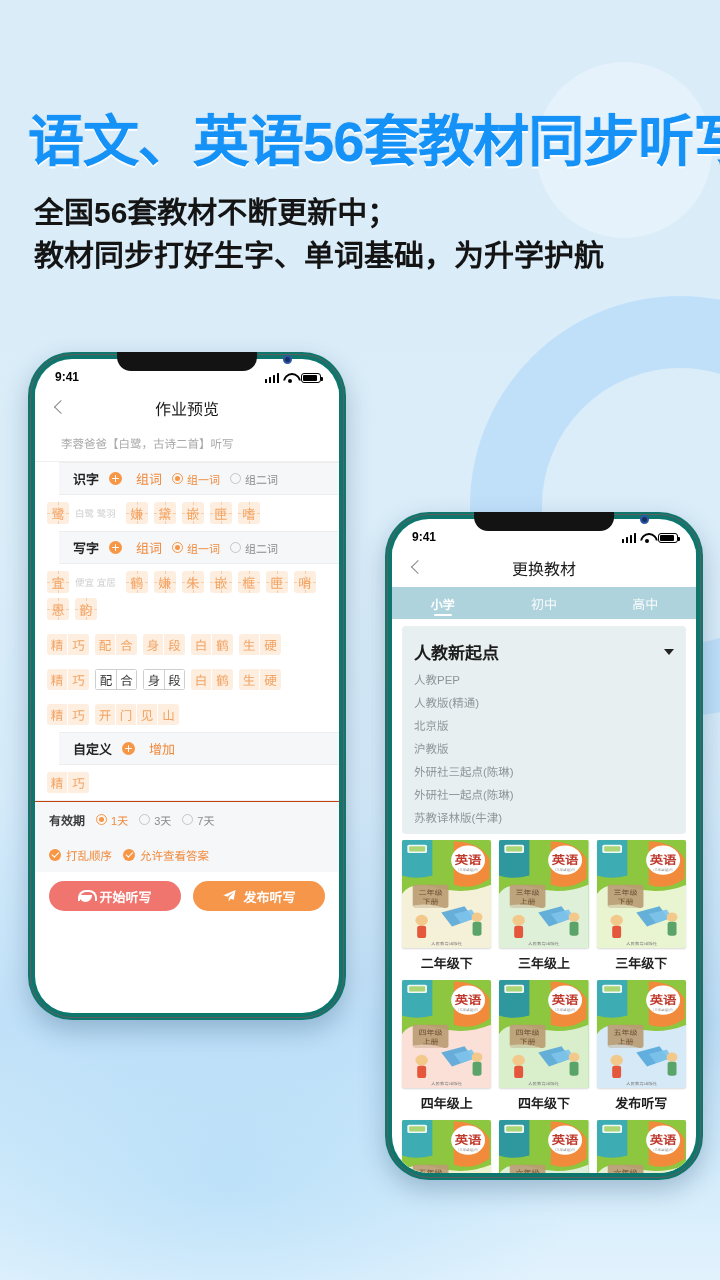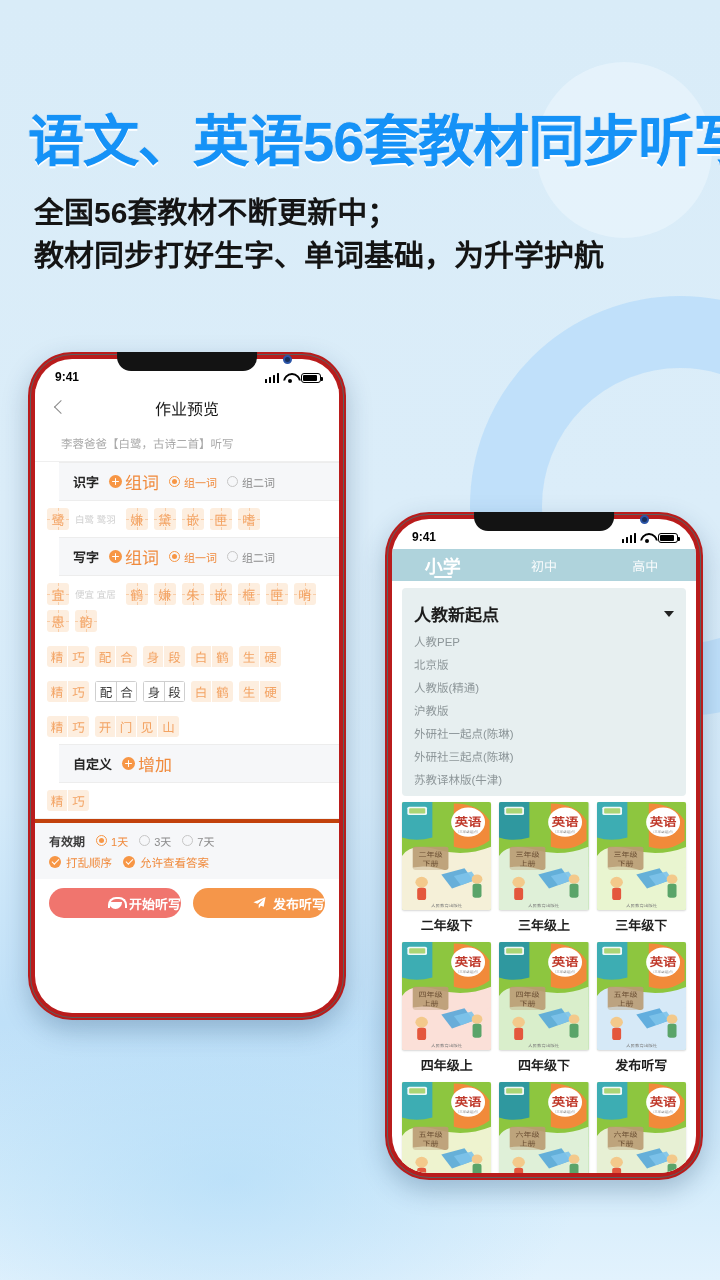--- a/index.html
+++ b/index.html
@@ -43,21 +43,21 @@
   .subline {
     position: absolute; left: 34px; top: 192px;
     width: 680px;
     font-size: 30px; font-weight: 700; line-height: 1.42;
     color: #141414; white-space: nowrap;
   }
 
   
   .phone {
     position: absolute;
-    background: #b91c1c;
+    background: #0f766e;
     border-radius: 44px;
     box-shadow: 0 10px 26px rgba(20,60,100,.28);
     padding: 7px;
   }
   .phone::after{
     content:""; position:absolute; inset:2px; border-radius:42px;
     border:1px solid #5e5e5e; pointer-events:none;
   }
   .phone-screen {
     position: relative; width: 100%; height: 100%;
@@ -139,22 +139,22 @@
     width: 0; height: 0; border-left: 5px solid transparent;
     border-right: 5px solid transparent; border-top: 6px solid #f39a52;
   }
   .sec-head {
     display: flex; align-items: center; gap: 10px;
     background: #f6f7f9; padding: 6px 14px;
     border-top: 1px solid #ededed; border-bottom: 1px solid #ededed; margin-left: 24px;
   }
   .sec-title { font-size: 13px; font-weight: 700; color: #242424; }
   .plus-chip {
-    display: inline-flex; align-items: center; gap: 3px;
-    font-size: 17px; color: #f08a3c; cursor: pointer;
+    display: inline-flex; align-items: center; gap: 14px;
+    font-size: 13px; color: #f08a3c; cursor: pointer;
   }
   .plus-circle {
     width: 13px; height: 13px; border-radius: 50%; background: #f79645;
     position: relative; flex: none;
   }
   .plus-circle::before, .plus-circle::after{
     content:""; position:absolute; background:#fff; border-radius:1px;
   }
   .plus-circle::before{ left:3px; top:5.8px; width:7px; height:1.6px; }
   .plus-circle::after{ left:5.7px; top:3px; width:1.6px; height:7px; }
@@ -196,24 +196,24 @@
     font-size: 12.5px; display: flex; align-items: center; justify-content: center;
     border-right: 1px solid #fff;
   }
   .word .c:last-child { border-right: none; }
   .word.off .c { background: #fff; color: #3a3a3a; border: 1px solid #cfcfcf; border-right:none; }
   .word.off .c:last-child { border-right: 1px solid #cfcfcf; }
 
   .divider { height: 1px; background: #f0f0f0; }
 
   .opts {
-    background: #f6f7f9; padding: 9px 14px; border-top: 4px solid #c2410c;
+    background: #f6f7f9; padding: 9px 14px; border-top: 1px solid #c2410c;
   }
   .opt-line { display: flex; align-items: center; gap: 11px; font-size: 11.5px; }
-  .opt-line + .opt-line { margin-top: 5px; }
+  .opt-line + .opt-line { margin-top: 19px; }
   .opt-label { color: #3d3d3d; font-weight: 700; font-size: 12px; }
   .check {
     display: inline-flex; align-items: center; gap: 5px; font-size: 11.5px;
     color: #f08a3c; cursor: pointer;
   }
   .check .box {
     width: 12px; height: 12px; border-radius: 50%; background: #f79645;
     position: relative; flex: none;
   }
   .check .box::after{
@@ -221,21 +221,21 @@
     border-left:1.6px solid #fff; border-bottom:1.6px solid #fff;
     transform: rotate(-45deg);
   }
 
   .btn-bar {
     background: #fff; padding: 9px 14px 12px;
     display: flex; gap: 12px; justify-content: space-between;
   }
   .btn {
     flex: 1; height: 30px; border-radius: 15px; display: flex;
-    align-items: center; justify-content: flex-end; gap: 6px;
+    align-items: center; justify-content: center; gap: 6px;
     color: #fff; font-size: 13px; font-weight: 700; cursor: pointer;
   }
   .btn-start { background: #f0756e; }
   .btn-pub   { background: #f5964a; }
   .ico-head {
     width: 15px; height: 12px; position: relative; flex: none;
   }
   .ico-head::before{
     content:""; position:absolute; left:0; top:0; width:15px; height:9px;
     border-radius: 8px 8px 0 0; border: 2px solid #fff; border-bottom: none;
@@ -248,21 +248,21 @@
 
   
   .tabs {
     display: flex; background: #afd3dc; height: 32px;
   }
   .tab {
     flex: 1; display: flex; align-items: center; justify-content: center;
     font-size: 13px; color: #ffffff; position: relative; cursor: pointer;
     opacity: .92;
   }
-  .tab.active { font-weight: 700; opacity: 1; font-size: 18px; }
+  .tab.active { font-weight: 700; opacity: 1; font-size: 12px; }
   .tab.active::after{
     content:""; position:absolute; bottom:3px; left:50%; transform:translateX(-50%);
     width: 18px; height: 2.5px; background:#fff; border-radius: 2px;
   }
   .pub-card {
     margin: 7px 10px 0; background: #e7eff0; border-radius: 4px; padding: 7px 12px 6px;
   }
   .pub-sel {
     display: flex; align-items: center; justify-content: space-between;
     font-size: 17px; font-weight: 700; color: #1d1d1d; padding-bottom: 3px;
@@ -521,44 +521,48 @@
             <i></i>
             <i></i>
           </span>
         <span class="wifi"></span>
         <span class="batt">
             <span></span>
           </span>
       </span>
     </div>
 
+    <div class="navbar">
+      <div class="nav-back"></div>
+      <div class="nav-title">更换教材</div>
+    </div>
 
     <div class="tabs">
       <div class="tab active">
         <span>小学</span>
       </div>
       <div class="tab">
         <span>初中</span>
       </div>
       <div class="tab">
         <span>高中</span>
       </div>
     </div>
 
     <div class="pub-card">
       <div class="pub-sel">
         <span>人教新起点</span>
         <span class="caret-sm"></span>
       </div>
       <div class="pub-item">人教PEP</div>
+      <div class="pub-item">人教版(精通)</div>
       <div class="pub-item">北京版</div>
-      <div class="pub-item">人教版(精通)</div>
       <div class="pub-item">沪教版</div>
+      <div class="pub-item">外研社三起点(陈琳)</div>
       <div class="pub-item">外研社一起点(陈琳)</div>
-      <div class="pub-item">外研社三起点(陈琳)</div>
       <div class="pub-item">苏教译林版(牛津)</div>
     </div>
 
     <div class="books">
         <div class="book">
           <div class="cover"><svg viewBox="0 0 100 140" preserveAspectRatio="none" width="100%" height="100%">
               <rect width="100" height="140" fill="#f5f0d8"></rect>
               <path d="M0 0h100v58q-30 14-60 4T0 70z" fill="#8dc63f"></path>
               <path d="M0 0h34v46q-18 6-34 0z" fill="#2fa8c8" opacity=".85"></path>
               <rect x="6" y="6" width="22" height="11" rx="2" fill="#fff" opacity=".92"></rect>

